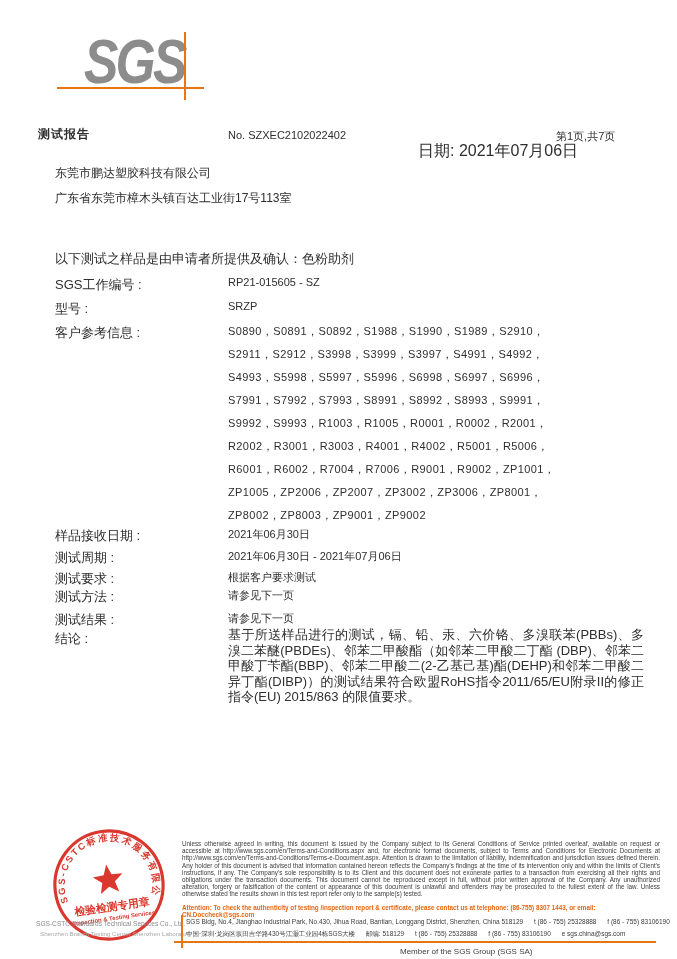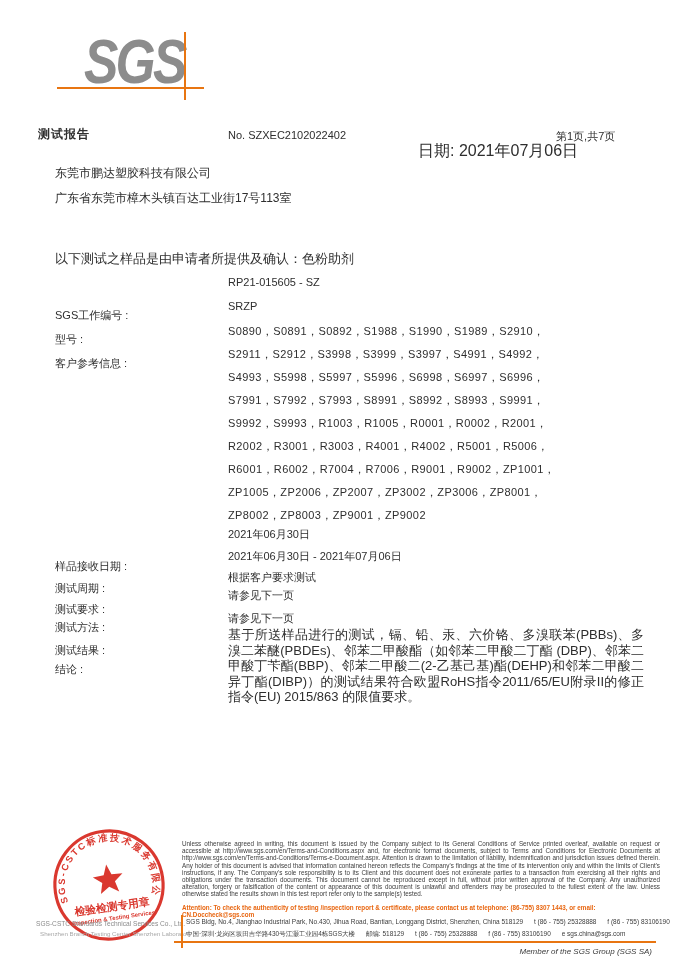--- a/index.html
+++ b/index.html
@@ -17,42 +17,42 @@
   .hdr-title{position:absolute;left:38px;top:126px;font-size:12px;font-weight:bold;letter-spacing:1px;}
   .hdr-no{position:absolute;left:228px;top:129px;font-size:11px;}
   .hdr-date{position:absolute;left:418px;top:129px;font-size:16px;margin-top:12px;}
   .hdr-page{position:absolute;left:556px;top:129px;font-size:11px;}
 
   .applicant-company{position:absolute;left:55px;top:165px;font-size:12px;}
   .applicant-address{position:absolute;left:55px;top:190px;font-size:12px;}
 
   .sample-stmt{position:absolute;left:55px;top:250px;font-size:13px;}
 
-  .flabel{position:absolute;left:55px;font-size:11px;margin-top:32px;}
+  .flabel{position:absolute;left:55px;font-size:13px;}
   .fvalue{position:absolute;left:228px;font-size:11px;}
 
   .ref-lines{position:absolute;left:228px;top:320px;font-size:11px;line-height:23px;letter-spacing:0.4px;}
 
   .conclusion{position:absolute;left:228px;top:627px;width:416px;font-size:13px;line-height:15.5px;text-align:justify;}
 
   
   .stamp{position:absolute;left:50px;top:826px;width:118px;height:118px;transform:rotate(-8deg);opacity:0.92;}
   .co-line1{position:absolute;left:36px;top:920px;font-size:6.6px;color:#8b8b8b;}
   .co-line2{position:absolute;left:40px;top:930px;font-size:6.2px;color:#a8a8a8;}
 
   .disclaimer{position:absolute;left:182px;top:840px;width:478px;font-size:6.3px;line-height:7.2px;
               text-align:justify;color:#3c3c3c;}
   .attention{position:absolute;left:182px;top:904px;width:478px;font-size:6.3px;line-height:7.2px;
              font-weight:bold;color:#e8650f;}
   .addr1{position:absolute;left:186px;top:918px;width:470px;font-size:6.5px;color:#3c3c3c;white-space:nowrap;}
   .addr2{position:absolute;left:186px;top:930px;width:470px;font-size:6.5px;color:#3c3c3c;white-space:nowrap;}
   .addr1 span,.addr2 span{margin-right:9px;}
   .foot-vline{position:absolute;left:181px;top:915px;width:1.5px;height:33px;background:#e87511;}
   .foot-hline{position:absolute;left:174px;top:941px;width:482px;height:2px;background:#e87511;}
-  .member{position:absolute;left:400px;top:947px;width:252px;font-size:8px;text-align:right;color:#3c3c3c;font-style:italic;}
+  .member{position:absolute;left:400px;top:947px;width:252px;font-size:8px;color:#3c3c3c;}
 </style>
 </head>
 <body>
 
 <div class="page">
 
   <div class="logo-wrap">
     <div class="logo-text">SGS</div>
   </div>
   <div class="logo-hline"></div>

